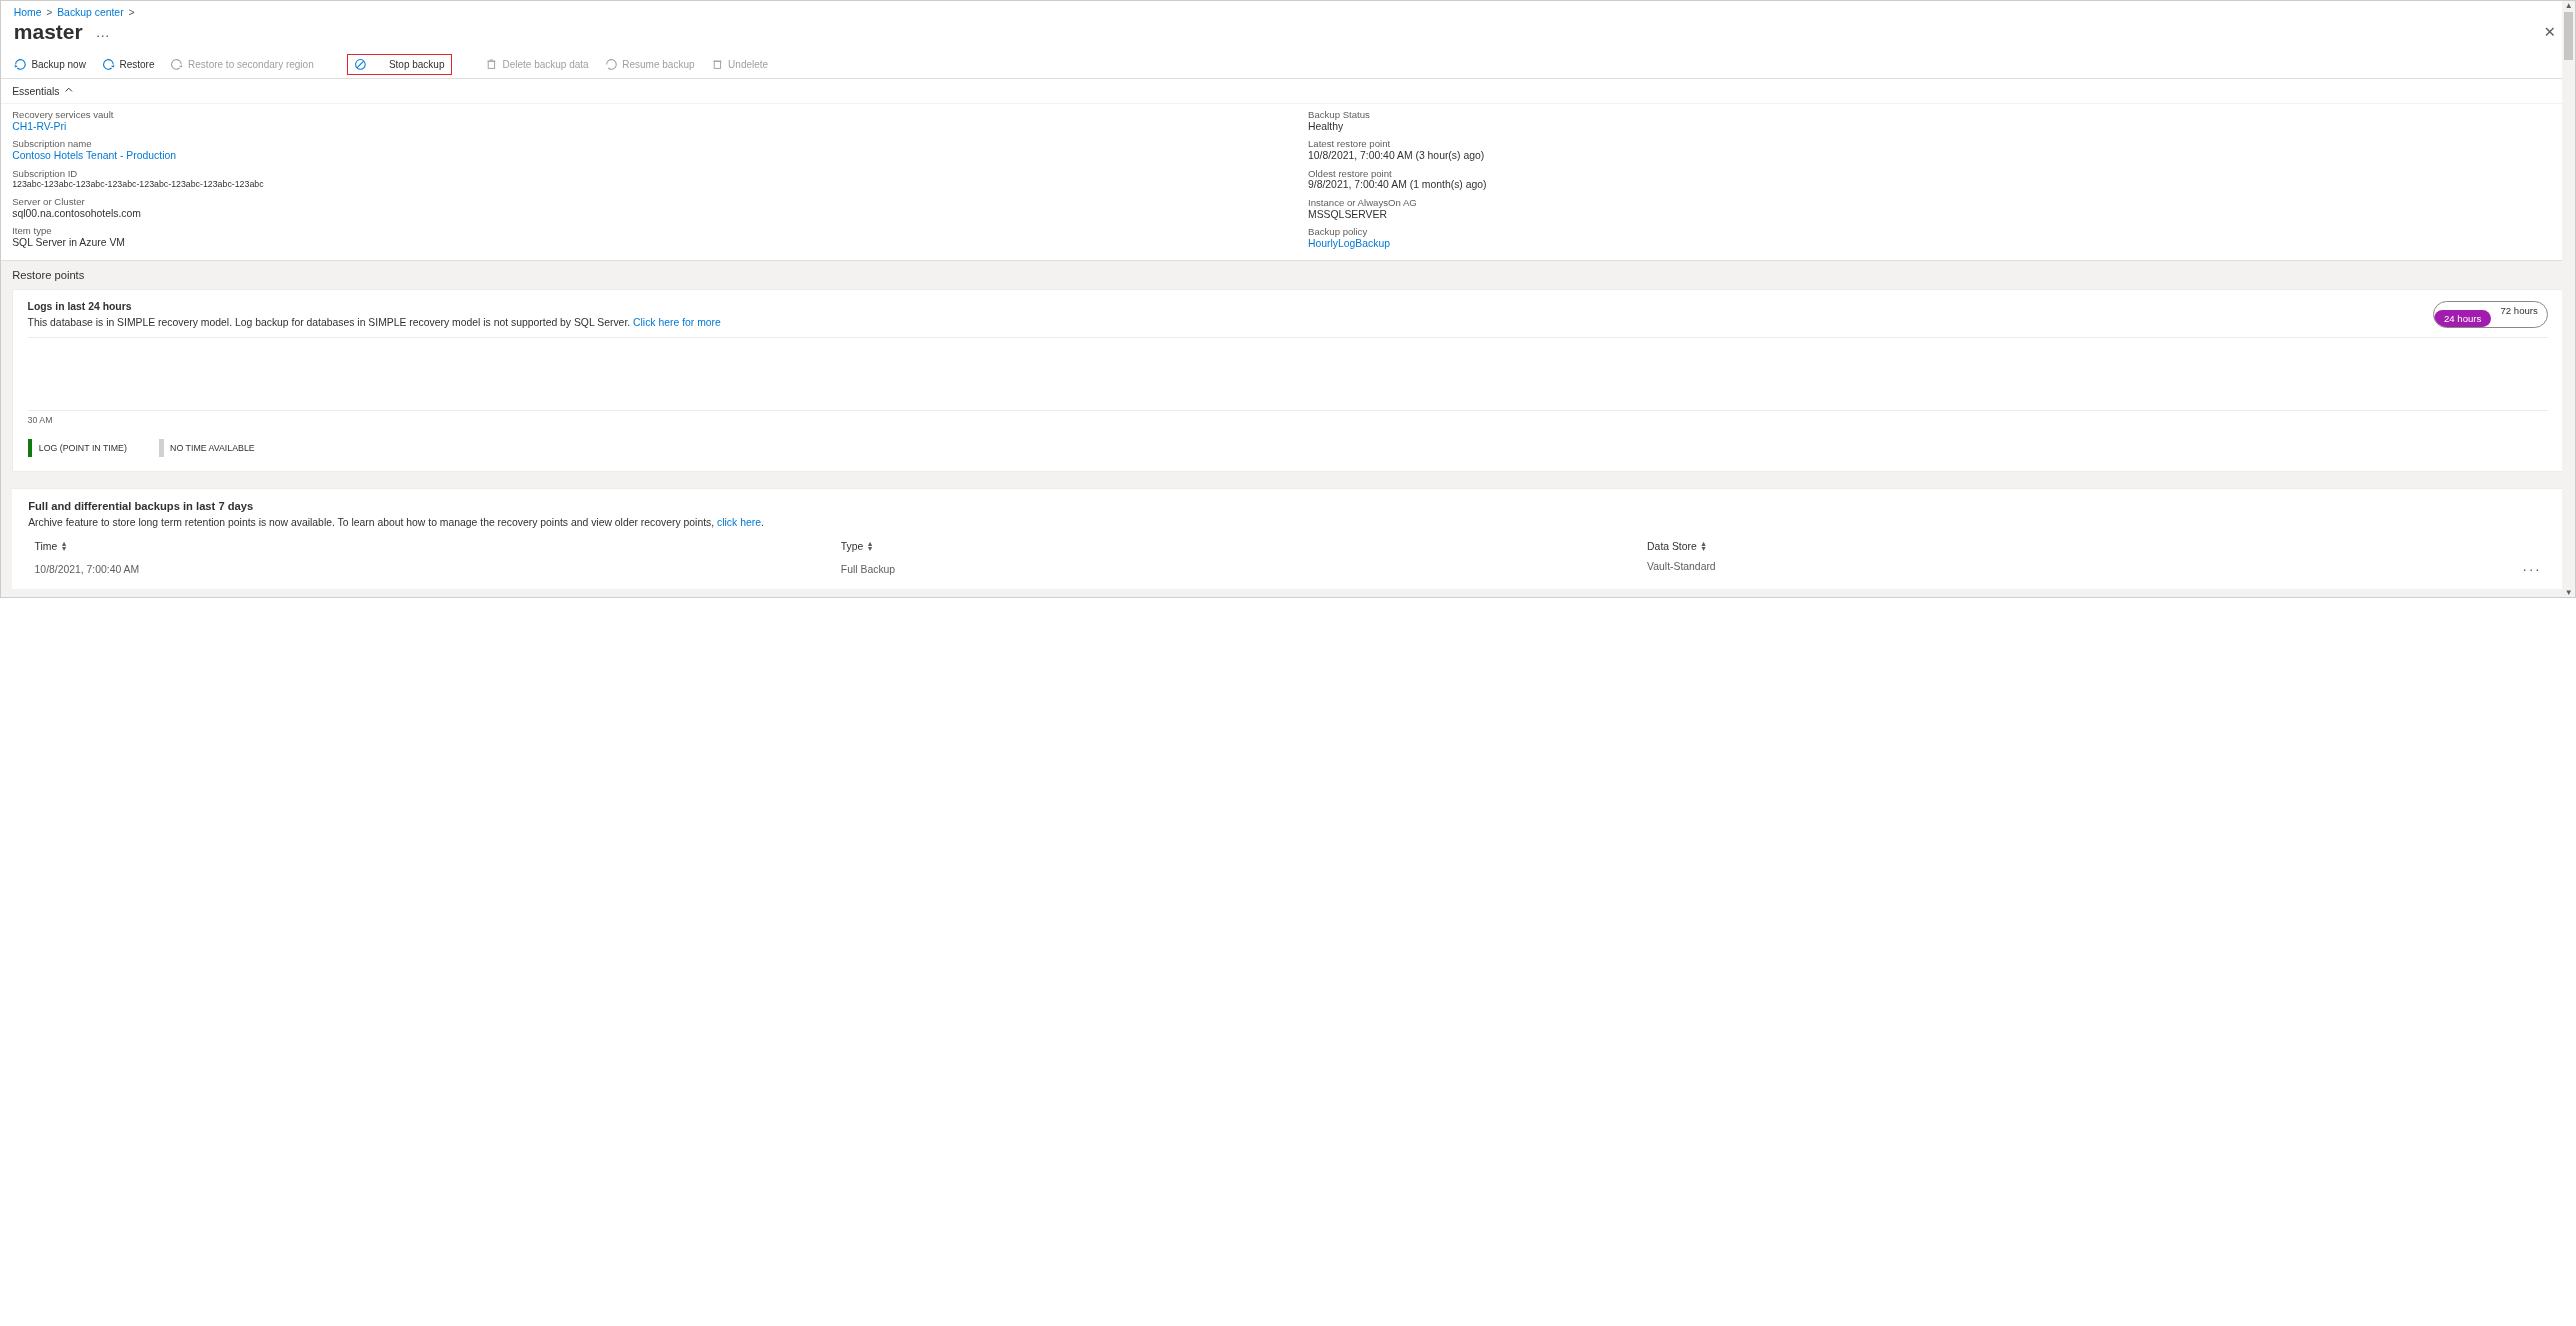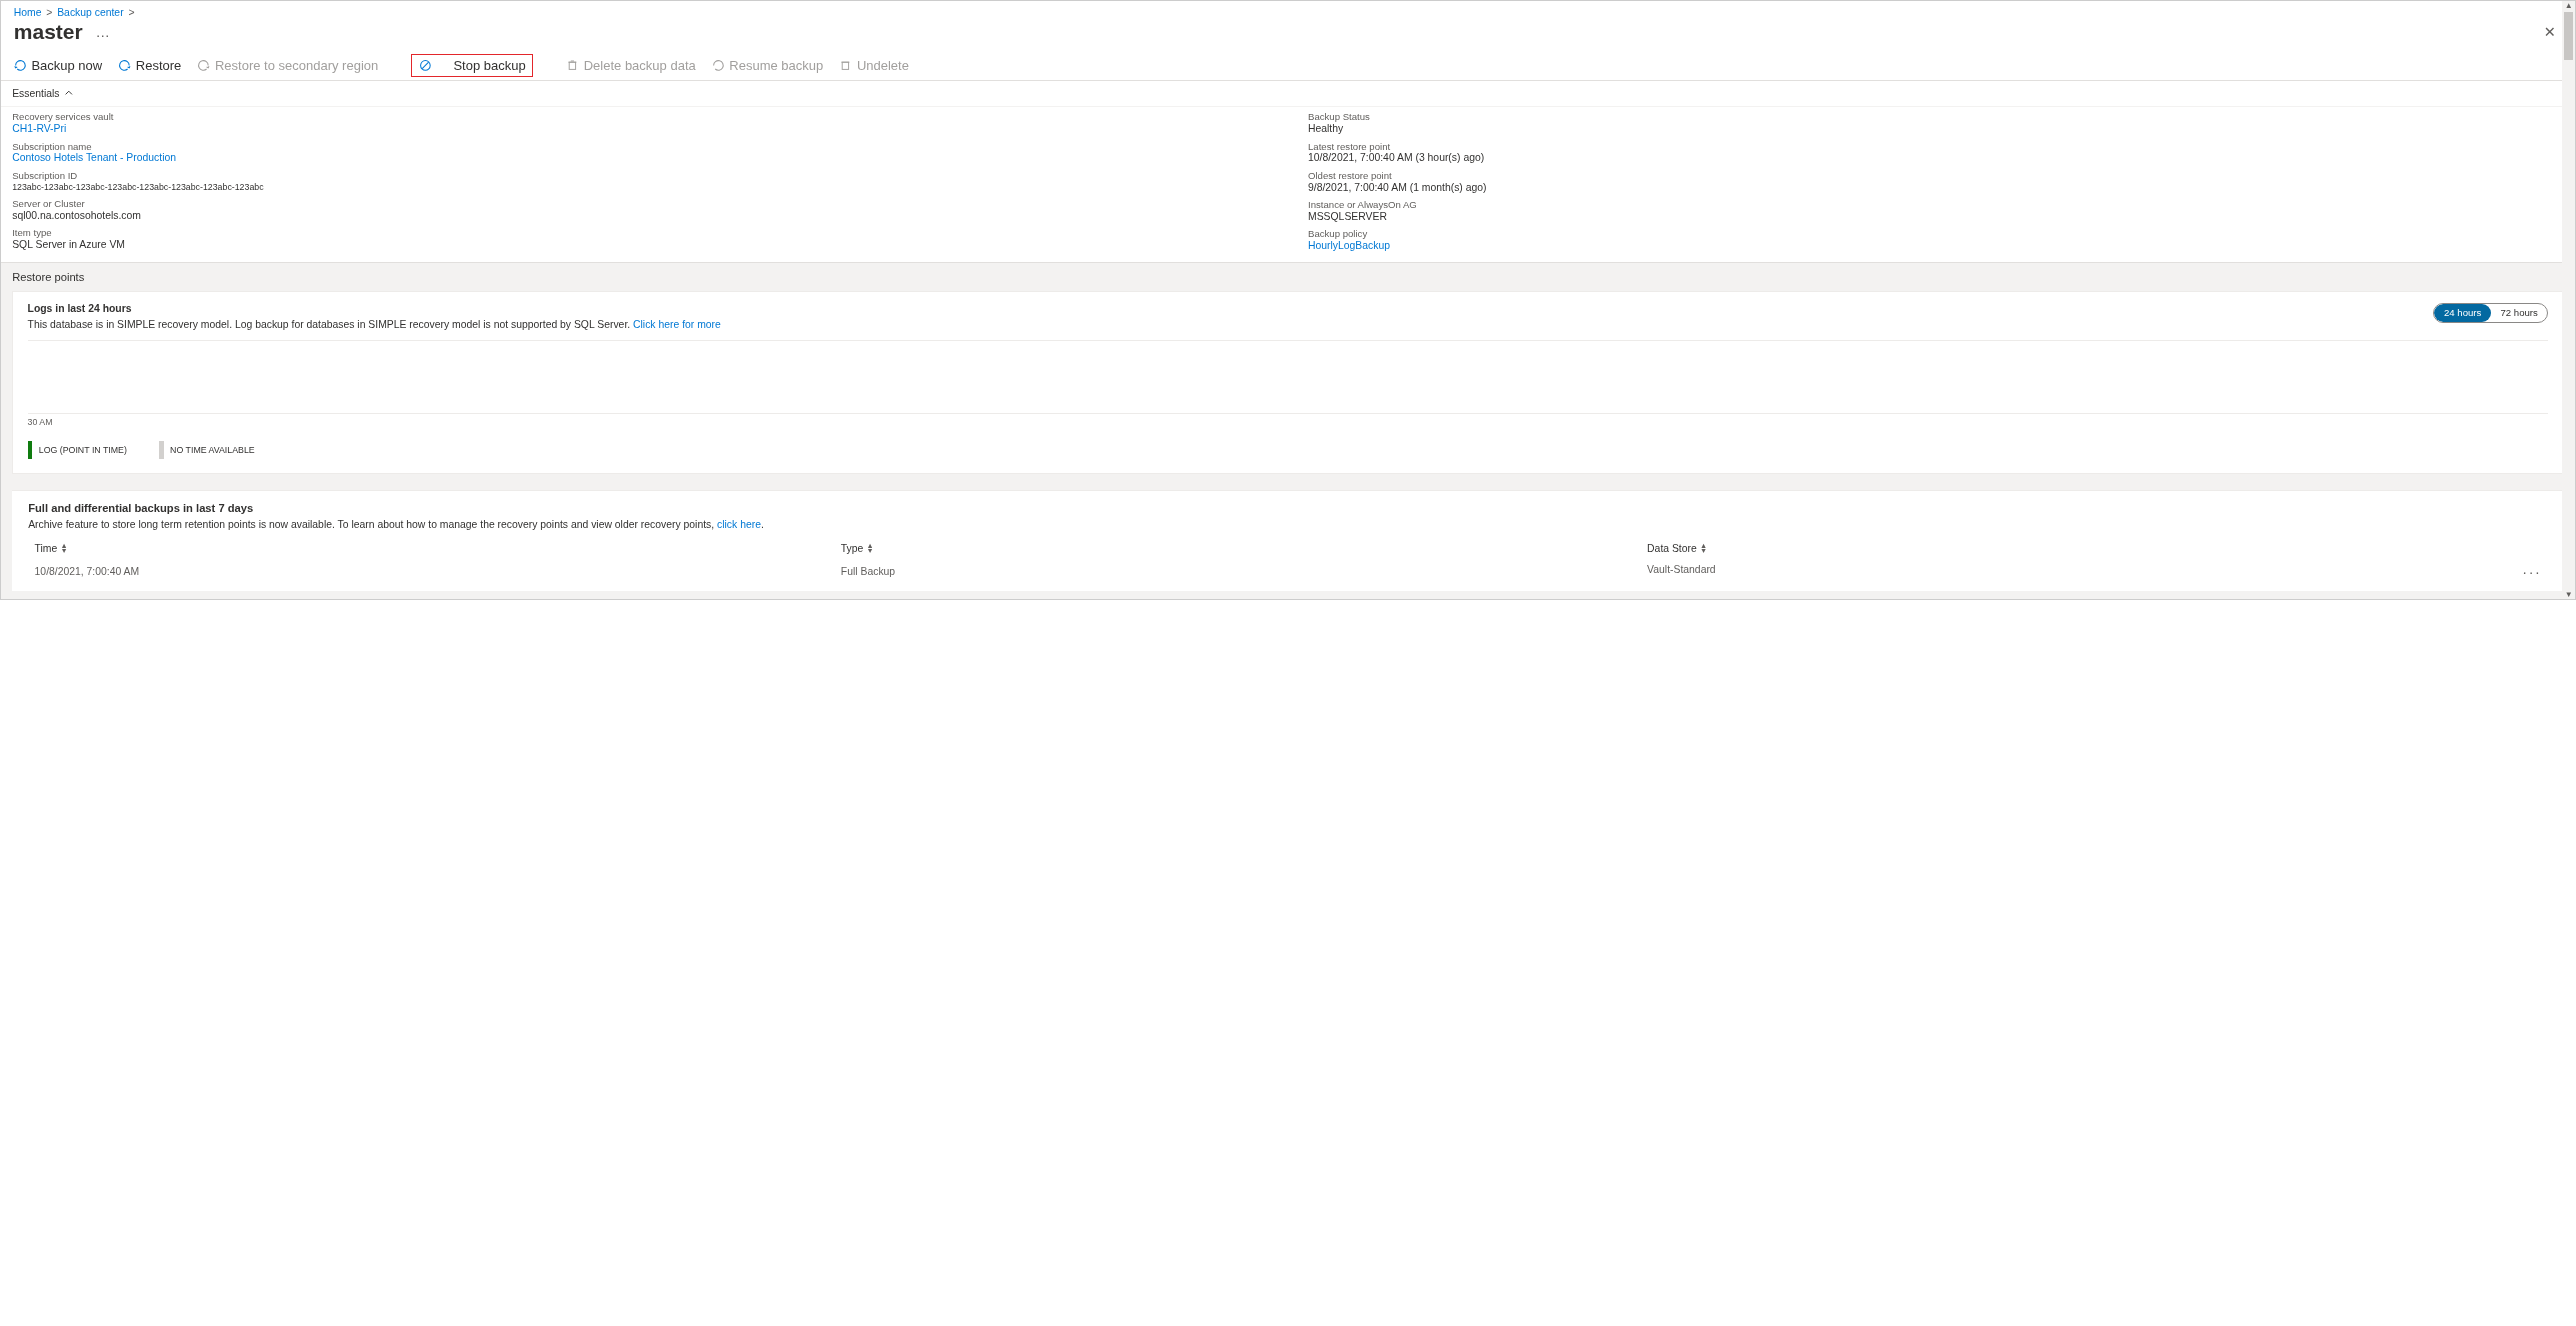--- a/index.html
+++ b/index.html
@@ -22,21 +22,21 @@
   .title-row h1 { font-size: 21px; font-weight: 600; color: #323130; }
   .title-row .ellipsis { margin-left: 12.8px; font-size: 14.4px; color: #605e5c; cursor: pointer; }
   .title-row .close { margin-left: auto; font-size: 14.4px; color: #605e5c; cursor: pointer; padding: 3.2px 6.4px; }
 
   
   .toolbar {
     display: flex; align-items: center; gap: 16px;
     padding: 4.8px 12.8px 6.4px;
     border-bottom: 0.8px solid #e1dfdd;
   }
-  .toolbar-item { display: inline-flex; align-items: center; gap: 4.8px; font-size: 13px; cursor: pointer; color: #323130; }
+  .toolbar-item { display: inline-flex; align-items: center; gap: 4.8px; font-size: 10px; cursor: pointer; color: #323130; }
   .toolbar-item.disabled { color: #a19f9d; cursor: default; }
   .toolbar-item .icon { display: inline-flex; align-items: center; justify-content: center; width: 12.8px; height: 12.8px; }
   .toolbar-item.highlighted { border: 1.6px solid #e3262b; padding: 3.2px 6.4px; margin: -3.2px 17px; gap: 22px; }
   .icon svg { display: block; }
 
   
   .essentials-header {
     display: flex; align-items: center; gap: 4.8px;
     padding: 6.4px 11.2px; font-size: 10.4px; cursor: pointer;
     border-bottom: 0.8px solid #f3f2f1;
@@ -59,21 +59,21 @@
   }
   .card .card-header-row { display: flex; align-items: flex-start; }
   .card-title { font-size: 10.4px; font-weight: 600; margin-bottom: 4.8px; }
   .card-desc { font-size: 10.4px; color: #323130; margin-bottom: 6.4px; }
   .toggle-pill {
     margin-left: auto;
     display: inline-flex; border: 0.8px solid #8a8886; border-radius: 797px; overflow: hidden;
     font-size: 9.6px;
   }
   .toggle-pill span { padding: 3.2px 9.6px; cursor: pointer; }
-  .toggle-pill .active { background: #0369a1; color: #fff; border-radius: 797px; }
+  .toggle-pill .active { background: #a21caf; color: #fff; border-radius: 797px; margin-top: 8px; }
   .log-divider { border-top: 0.8px solid #edebe9; margin: 3.2px 0 72px; }
   .axis-line { border-top: 0.8px solid #edebe9; }
   .axis-label { font-size: 8.8px; color: #605e5c; margin-top: 3.2px; }
   .legend-row { display: flex; gap: 32px; margin-top: 14.4px; }
   .legend-item { display: inline-flex; align-items: center; gap: 6.4px; font-size: 8.8px; color: #323130; }
   .legend-swatch { width: 4.8px; height: 17.6px; }
   .legend-swatch.green { background: #107c10; }
   .legend-swatch.grey { background: #d2d0ce; }
 
   

